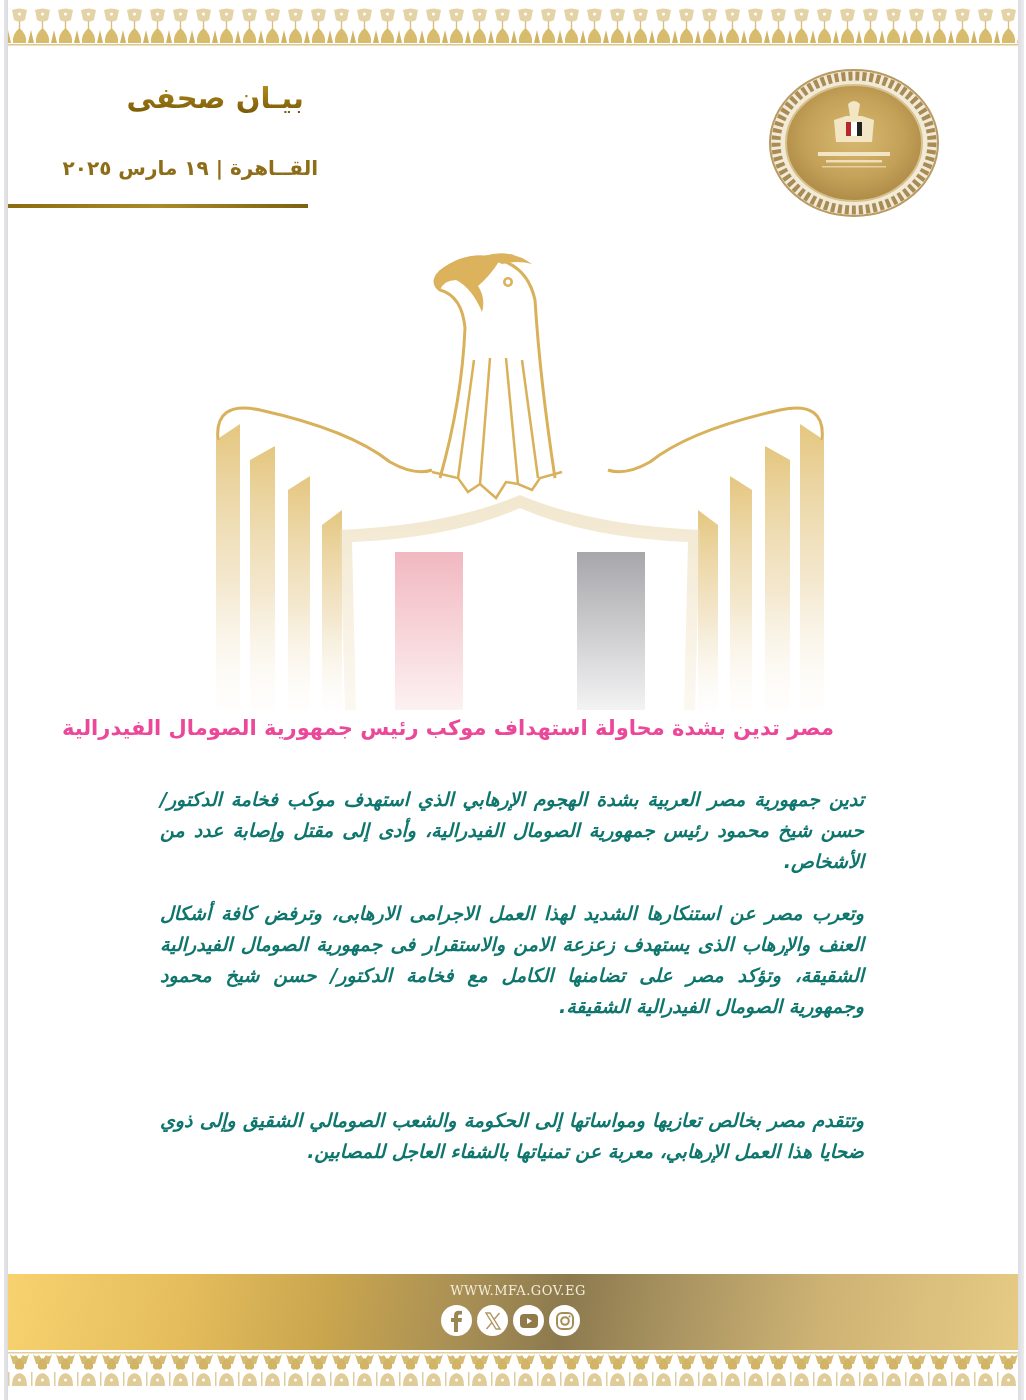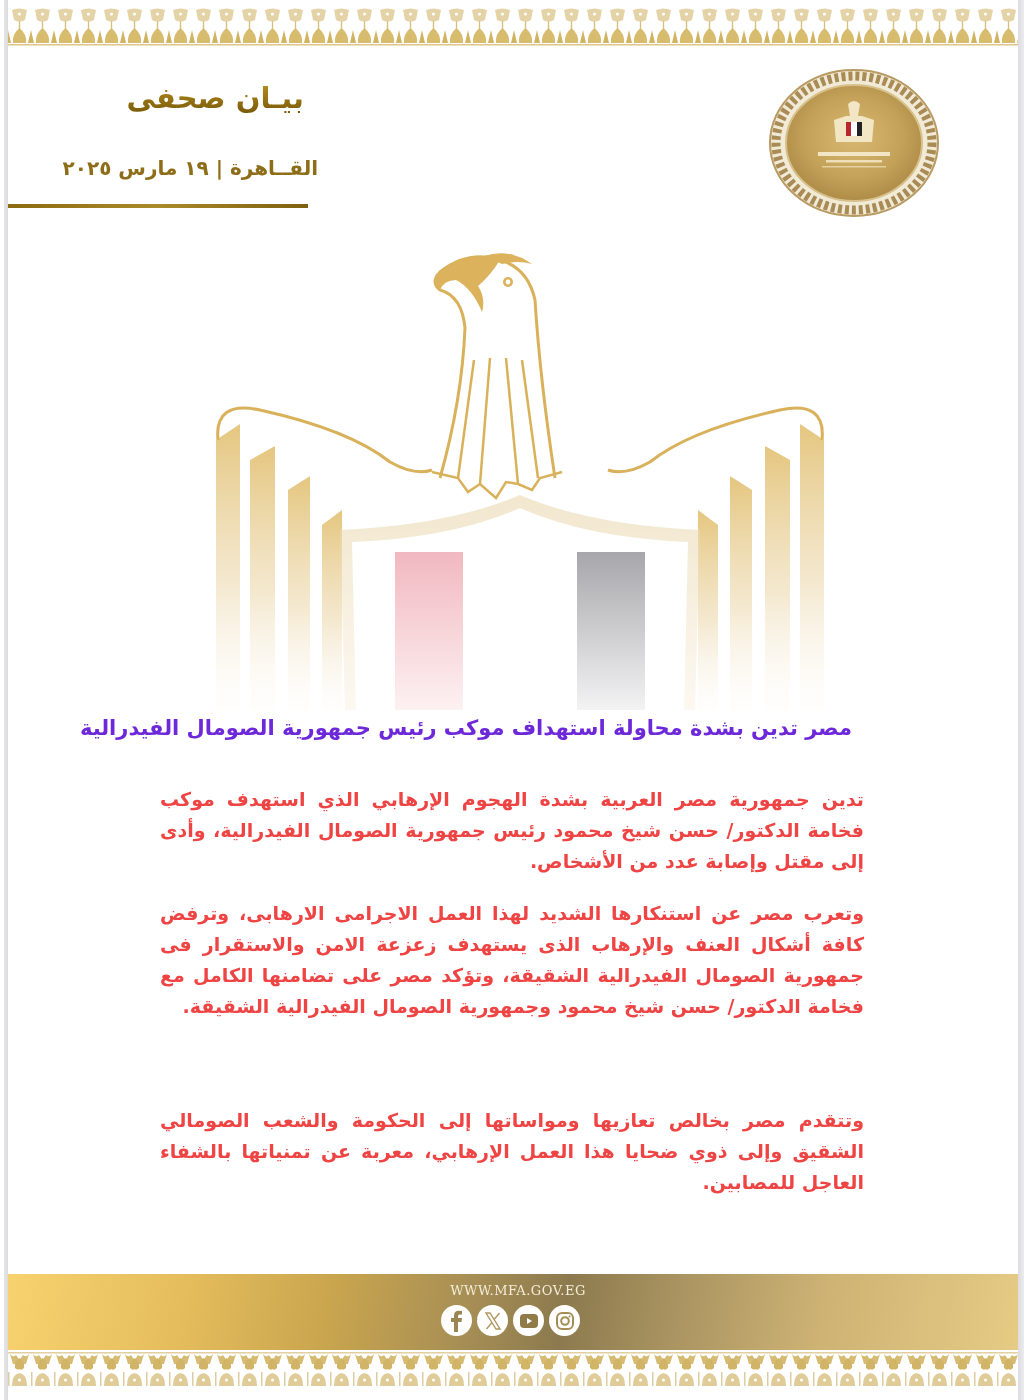--- a/index.html
+++ b/index.html
@@ -21,22 +21,22 @@
   .doc-dateline { position: absolute; right: 708px; top: 156px; direction: rtl; font-size: 20px; font-weight: bold; color: #8d6d18; white-space: nowrap; }
   .header-rule { position: absolute; left: 8px; top: 204px; width: 300px; height: 4px; background: linear-gradient(to right, #8c6b10, #a98a2a, #7e6010); }
 
   
   .seal { position: absolute; left: 768px; top: 68px; width: 172px; height: 150px; }
 
   
   .eagle { position: absolute; left: 200px; top: 240px; width: 640px; height: 470px; }
 
   
-  .headline { position: absolute; left: 152px; width: 700px; top: 716px; direction: rtl; text-align: right; font-size: 21px; font-weight: bold; color: #6d28d9; white-space: nowrap; }
-  .para { position: absolute; left: 160px; width: 704px; direction: rtl; text-align: justify; text-align-last: right; font-size: 19px; line-height: 31px; color: #ef4444; font-weight: bold; }
+  .headline { position: absolute; left: 134px; width: 700px; top: 716px; direction: rtl; text-align: right; font-size: 21px; font-weight: bold; color: #ec4899; white-space: nowrap; }
+  .para { position: absolute; left: 160px; width: 704px; direction: rtl; text-align: justify; text-align-last: right; font-size: 19px; line-height: 31px; color: #0f766e; font-weight: bold; font-style: italic; }
   .para-1 { top: 784px; }
   .para-2 { top: 898px; }
   .para-3 { top: 1105px; }
 
   
   .footer-band { position: absolute; left: 8px; top: 1274px; width: 1010px; height: 76px;
     background: linear-gradient(100deg, #f7d26e 0%, #e4bc5c 18%, #c9a54e 32%, #a88f55 45%, #8c7a4e 55%, #aa9461 66%, #cdb274 80%, #e6cb85 100%); }
   .footer-url { position: absolute; left: 0; width: 1026px; top: 1283px; text-align: center; font-family: "DejaVu Serif", serif; font-size: 13px; letter-spacing: 0.5px; color: #f4ecd8; padding-left: 10px; }
   .social-row { position: absolute; top: 1305px; left: 441px; display: flex; gap: 5px; }
   .social { width: 31px; height: 31px; border-radius: 50%; background: #ffffff; display: flex; align-items: center; justify-content: center; }

